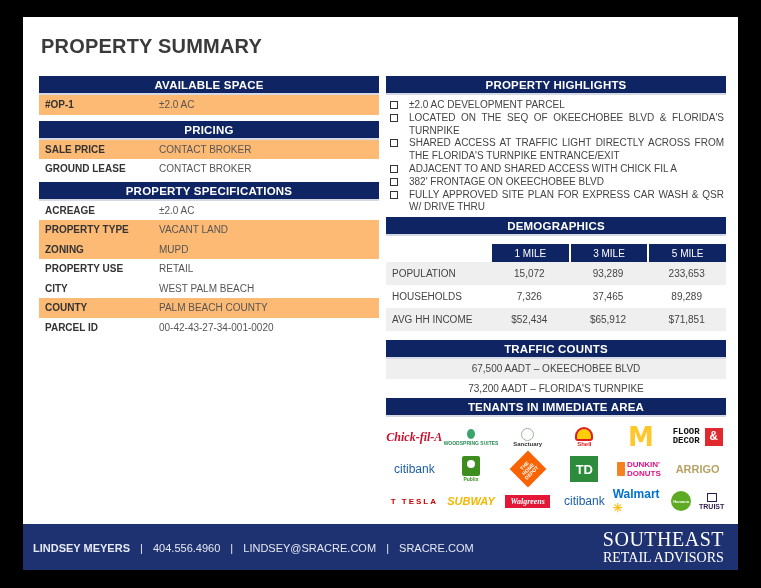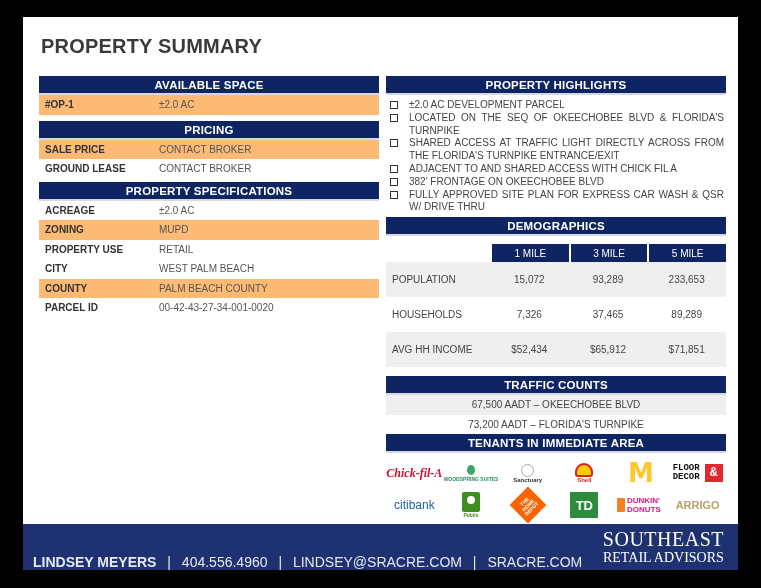--- a/index.html
+++ b/index.html
@@ -18,29 +18,29 @@
   .gap { height: 6px; }
   .addr { min-height: 32px; align-items: flex-start; padding-top: 3px; }
   .addr .v div { line-height: 12.5px; }
   .hl { padding: 4px 2px 3px 4px; }
   .hl-item { display: flex; font-size: 10px; color: #444; line-height: 12.8px; text-align: justify; }
   .hl-item .box { width: 8px; height: 8px; border: 1px solid #333; margin-top: 2px; margin-right: 11px; flex-shrink: 0; }
   .hl-item .t { flex: 1; text-align: justify; }
   table.demo { width: 100%; border-collapse: separate; border-spacing: 0; font-size: 10px; color: #444; margin-top: 8px; }
   table.demo th { background: #0f2462; color: #fff; font-weight: normal; height: 18px; border-left: 2px solid #fff; font-size: 10px; }
   table.demo th.blank { background: transparent; border: none; }
-  table.demo td { height: 35px; text-align: center; }
+  table.demo td { height: 23px; text-align: center; }
   table.demo td.lbl { text-align: left; padding-left: 6px; width: 104px; }
   table.demo tr.alt td { background: #efefef; }
   .traffic { font-size: 10px; color: #444; text-align: center; height: 19.5px; line-height: 19.5px; }
   .traffic.alt { background: #efefef; }
   .logos { display: grid; grid-template-columns: repeat(6, 1fr); grid-row-gap: 4px; padding-top: 6px; align-items: center; }
   .logo { height: 28px; display: flex; align-items: center; justify-content: center; font-weight: bold; }
   .footer { position: absolute; left: 0; top: 507px; width: 715px; height: 46px; background: #1e3170; color: #fff; }
-  .footer .contact { position: absolute; left: 10px; top: 30px; font-size: 14px; color: #e6e9f2; }
+  .footer .contact { position: absolute; left: 10px; top: 18px; font-size: 11px; color: #e6e9f2; }
   .footer .contact b { font-weight: bold; }
   .footer .contact .sep { margin: 0 7px; }
   .brand { position: absolute; right: 14px; top: 5px; text-align: center; font-family: "Liberation Serif", serif; color: #fff; line-height: 1; }
   .brand .b1 { font-size: 20px; letter-spacing: 0.5px; }
   .brand .b2 { font-size: 14px; margin-top: 2px; }
 </style>
 </head>
 <body>
 
 <div class="page">
@@ -62,20 +62,24 @@
     <div class="row">
       <span class="k">GROUND LEASE</span>
       <span class="v">CONTACT BROKER</span>
     </div>
     <div class="gap" style="height:3px"></div>
 
     <div class="hdr">PROPERTY SPECIFICATIONS</div>
     <div class="row">
       <span class="k">ACREAGE</span>
       <span class="v">±2.0 AC</span>
+    </div>
+    <div class="row alt">
+      <span class="k">PROPERTY TYPE</span>
+      <span class="v">VACANT LAND</span>
     </div>
     <div class="row alt">
       <span class="k">ZONING</span>
       <span class="v">MUPD</span>
     </div>
     <div class="row">
       <span class="k">PROPERTY USE</span>
       <span class="v">RETAIL</span>
     </div>
     <div class="row">

